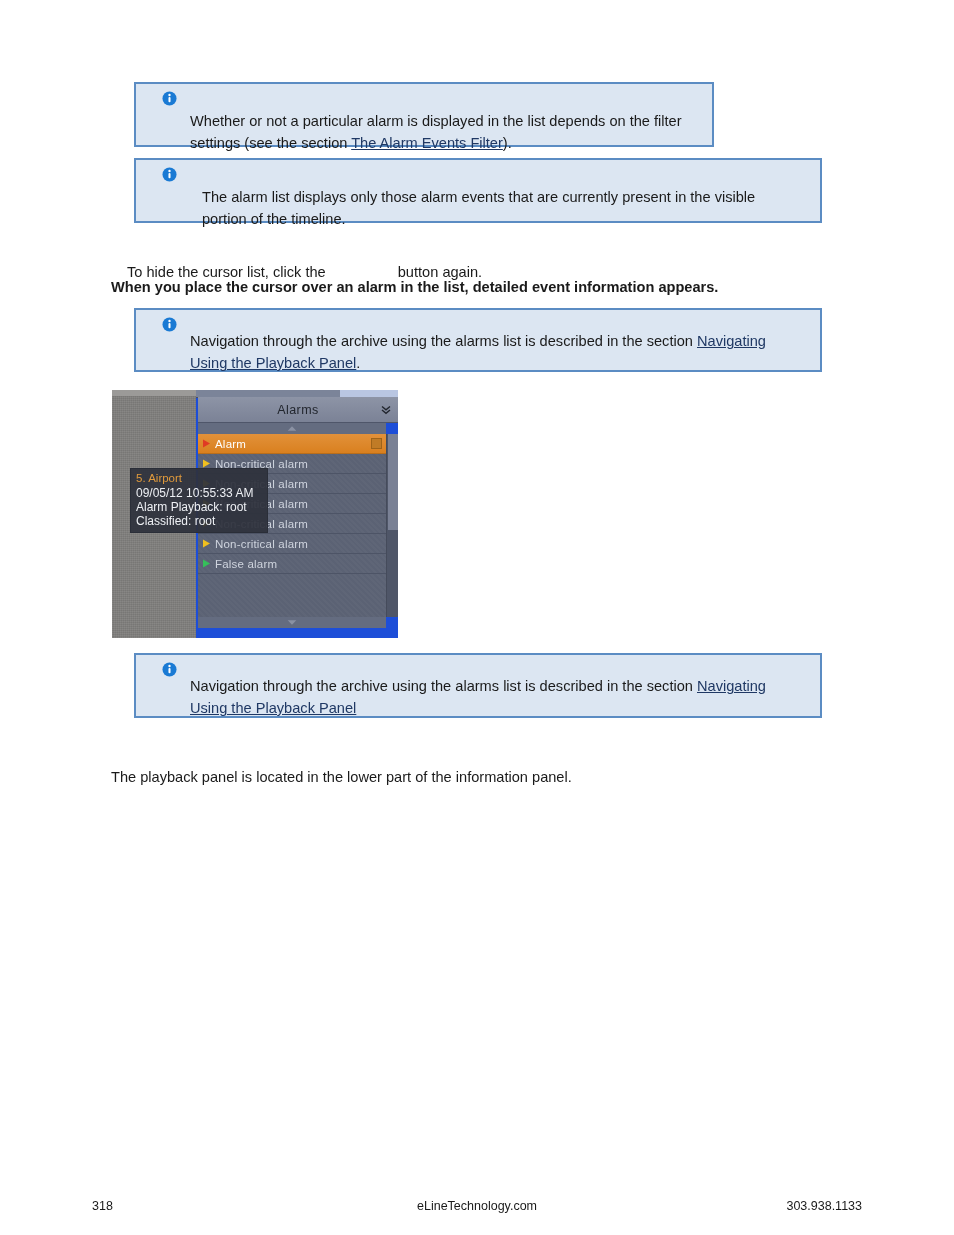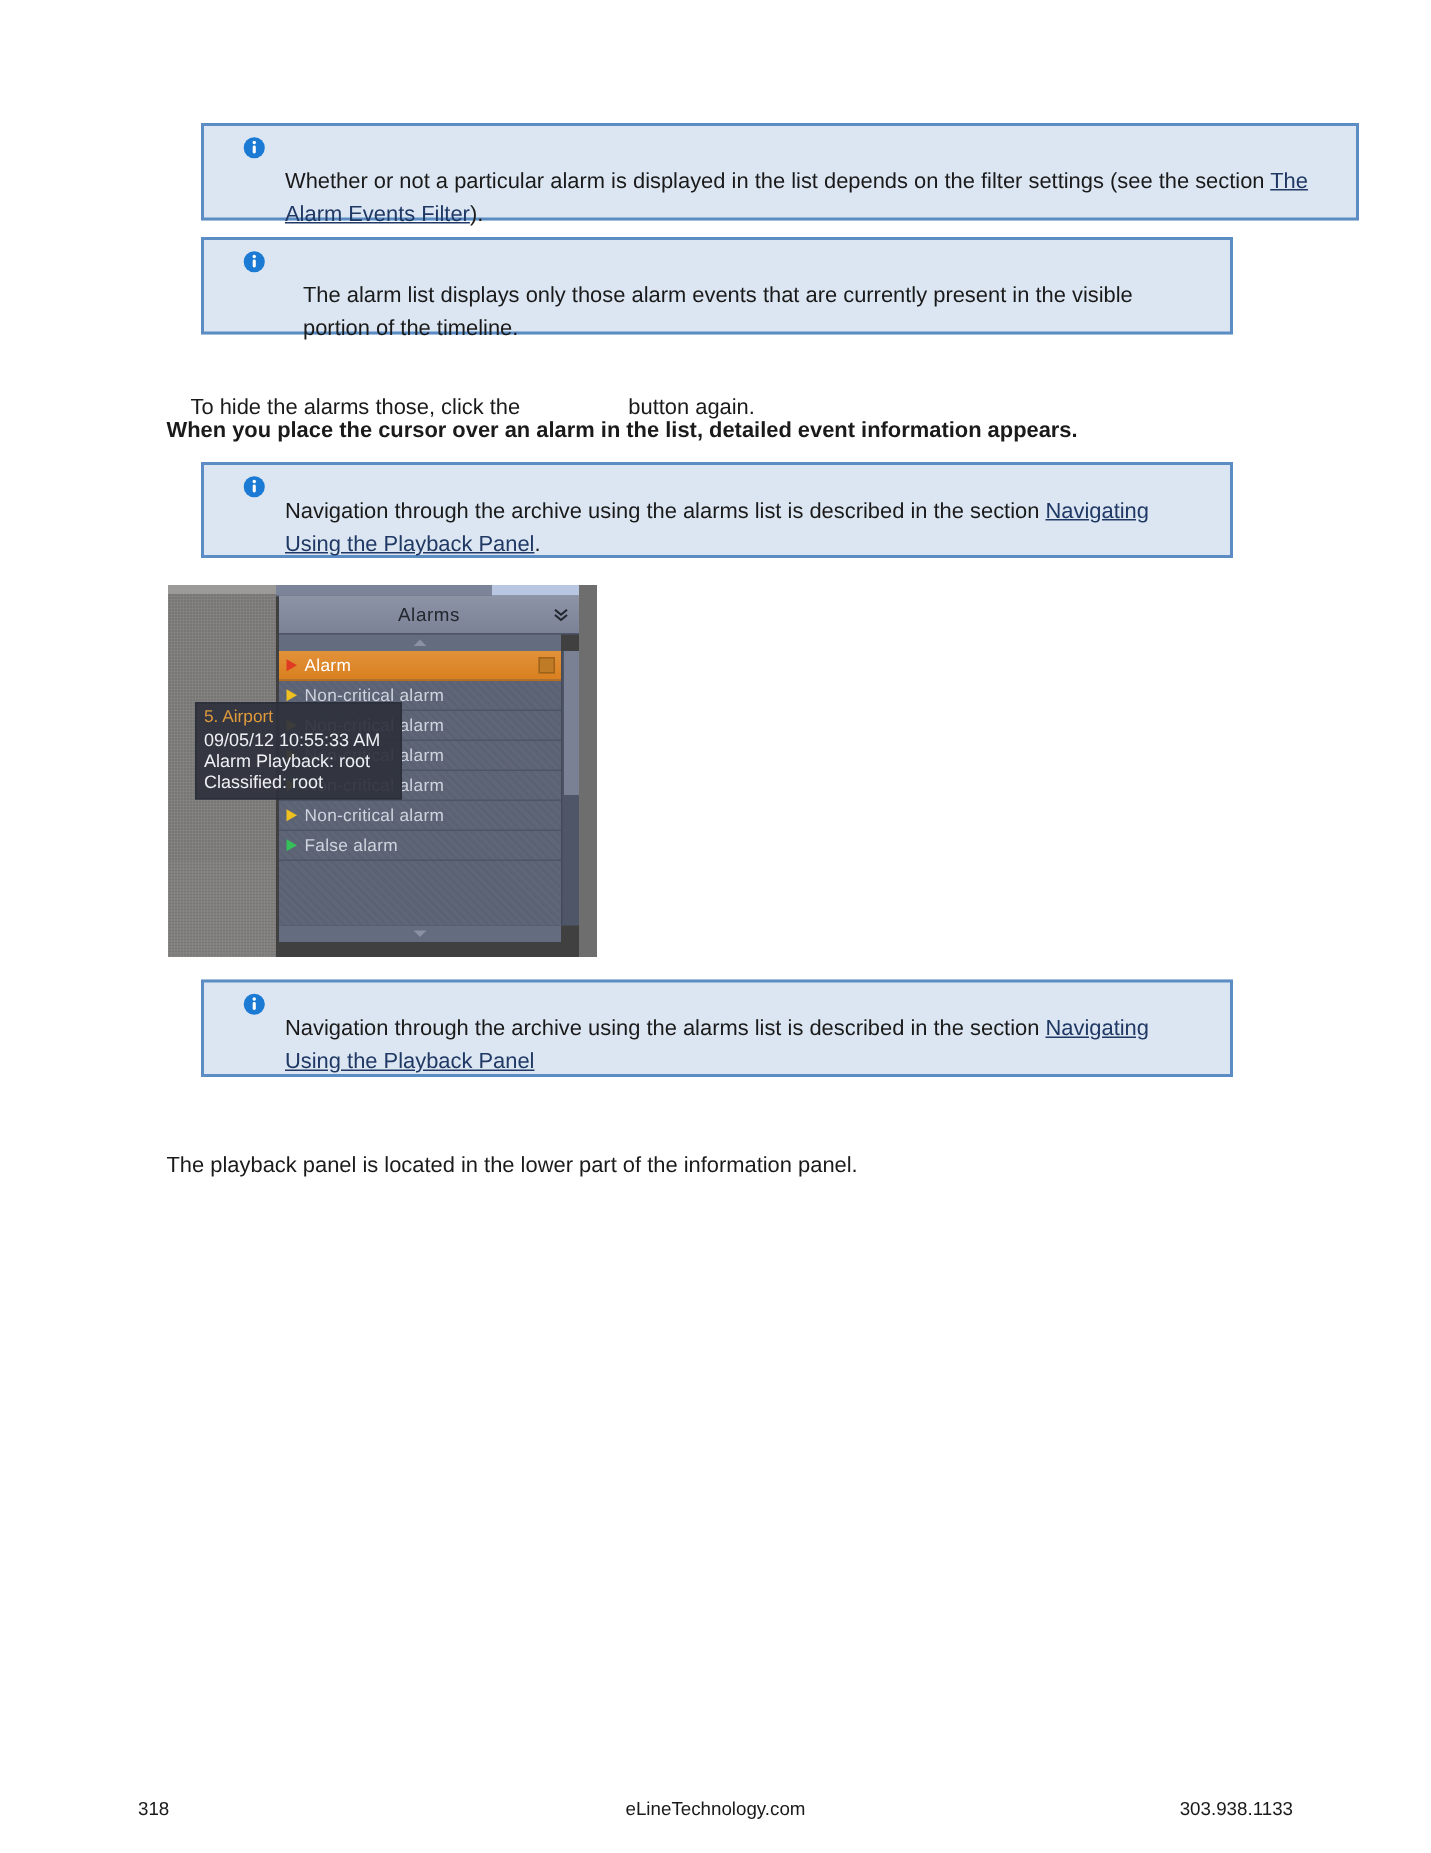--- a/index.html
+++ b/index.html
@@ -83,23 +83,23 @@
   .shot-video-top {
     position: absolute;
     left: 0; top: 0;
     width: 84px; height: 6px;
     background: #9b9a98;
   }
 
   
   .panel {
     position: absolute;
-    left: 72px; top: 0;
+    left: 84px; top: 0;
     width: 202px; height: 248px;
-    background: #404040;
+    background: #1d4ed8;
     text-decoration: underline;
   }
   .panel-topstrip {
     position: absolute;
     left: 0; top: 0; width: 202px; height: 7px;
     background: #7b8499;
     border-bottom: 1px solid #4a5162;
   }
   .panel-topstrip-hl {
     position: absolute;
@@ -240,21 +240,21 @@
   }
   .footer .f-left   { position: absolute; left: 0; }
   .footer .f-center { position: absolute; left: 50%; transform: translateX(-50%); }
   .footer .f-right  { position: absolute; right: 0; }
 </style>
 </head>
 <body>
 
 <div class="page">
 
-  <div class="note-box" style="left:134px; top:82px; width:772px; height:65px;">
+  <div class="note-box" style="left:134px; top:82px; width:580px; height:65px;">
     <span class="note-icon">
       <svg viewBox="0 0 16 16" width="15" height="15">
         <circle cx="8" cy="8" r="7.5" fill="#1a7ad4"></circle>
         <circle cx="8" cy="4.3" r="1.25" fill="#ffffff"></circle>
         <rect x="6.9" y="6.4" width="2.2" height="5.6" rx="1" fill="#ffffff"></rect>
       </svg>
     </span>
     <div class="note-text" style="top:26px;">
       <span>Whether or not a particular alarm is displayed in the list depends on the filter settings (see the section  </span><a href="#" class="doclink">The Alarm Events Filter</a><span>).</span>
     </div>
@@ -267,21 +267,21 @@
         <circle cx="8" cy="4.3" r="1.25" fill="#ffffff"></circle>
         <rect x="6.9" y="6.4" width="2.2" height="5.6" rx="1" fill="#ffffff"></rect>
       </svg>
     </span>
     <div class="note-text" style="top:26px;margin-left:12px;">
       <span>The alarm list displays only those alarm events that are currently present in the visible portion of the timeline.</span>
     </div>
   </div>
 
   <div class="para" style="left:111px; top:239px;">
-    <span>To hide the alarms those, click the </span><span style="display:inline-block;width:68px;">&nbsp;</span><span>button again.</span>
+    <span>To hide the cursor list, click the </span><span style="display:inline-block;width:68px;">&nbsp;</span><span>button again.</span>
   </div>
 
   <div class="para" style="left:111px; top:276px;font-weight:bold;">When you place the cursor over an alarm in the list, detailed event information appears.</div>
 
   <div class="note-box" style="left:134px; top:308px; width:688px; height:64px;">
     <span class="note-icon">
       <svg viewBox="0 0 16 16" width="15" height="15">
         <circle cx="8" cy="8" r="7.5" fill="#1a7ad4"></circle>
         <circle cx="8" cy="4.3" r="1.25" fill="#ffffff"></circle>
         <rect x="6.9" y="6.4" width="2.2" height="5.6" rx="1" fill="#ffffff"></rect>

